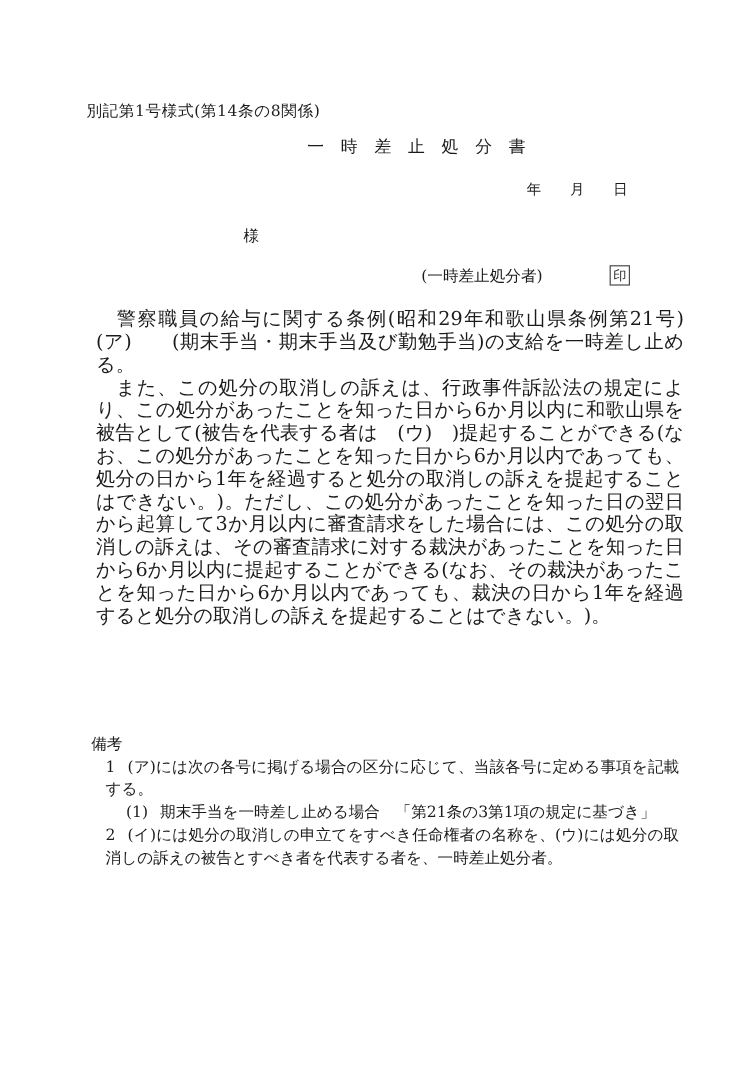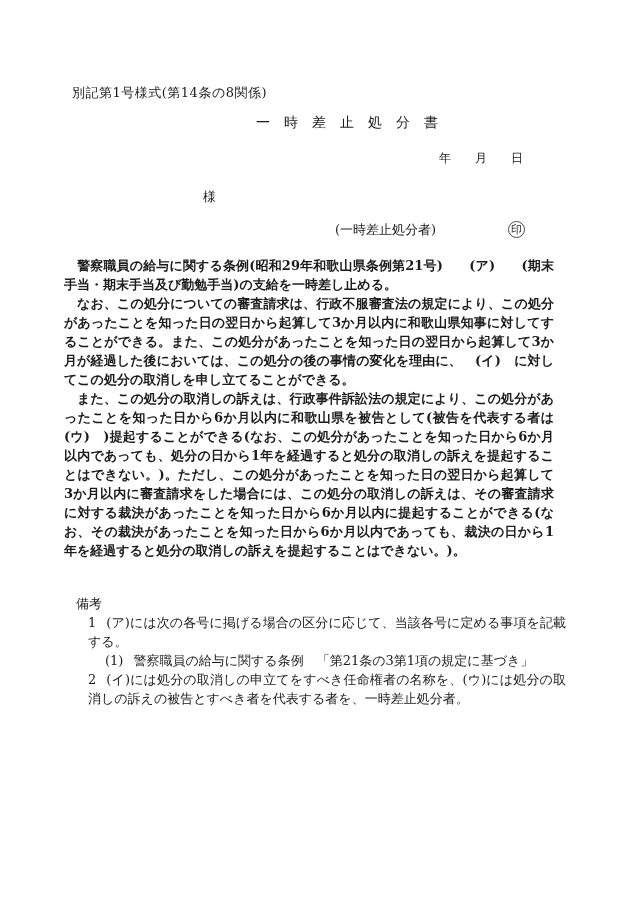--- a/index.html
+++ b/index.html
@@ -1,15 +1,15 @@
 <!DOCTYPE html>
 <html lang="ja"><head>
 <meta charset="utf-8">
 <style>
-  * { margin: 0; padding: 0; box-sizing: border-box; border-radius: 21px; }
+  * { margin: 0; padding: 0; box-sizing: border-box; }
   html, body {
     width: 630px; height: 903px;
     background: #ffffff;
     font-family: "DejaVu Serif", "Liberation Serif", serif;
     color: #1b1b1b;
     overflow: hidden;
   }
   .page {
     position: relative;
     width: 630px; height: 903px;
@@ -38,45 +38,44 @@
     position: absolute;
     left: 203px; top: 188px;
     font-size: 13px;
   }
   .issuer-line {
     position: absolute;
     left: 335px; top: 221px;
     width: 230px; height: 20px;
     font-size: 13px;
   }
-  .issuer-label { display: inline-block; }
+  .issuer-label { display: inline-block; margin-left: 16px; }
   .seal-box {
     position: absolute;
     left: 173px; top: 0px;
     display: inline-block;
     width: 17px; height: 17px;
     line-height: 16px;
     text-align: center;
     font-size: 11px;
     border: 1px solid #4a4a4a;
     color: #2a2a2a;
   }
   .body-text {
     position: absolute;
-    left: 64px; top: 256px;
+    left: 80px; top: 256px;
     width: 490px;
-    font-size: 13px;
+    font-size: 16px;
     line-height: 19px;
     text-align: justify;
-    font-weight: bold;
   }
   .body-text p { margin: 0; }
   .remarks {
     position: absolute;
-    left: 72px; top: 594px;
+    left: 72px; top: 611px;
     width: 494px;
     font-size: 13px;
     line-height: 19px;
   }
   .remarks-heading { margin-left: 4px; }
   .remark-item {
     margin-left: 16px;
     text-align: justify;
   }
   .remark-num { margin-right: 10px; }
@@ -101,33 +100,32 @@
 
   <div class="addressee">様</div>
 
   <div class="issuer-line">
     <span class="issuer-label">(一時差止処分者)</span>
     <span class="seal-box">印</span>
   </div>
 
   <div class="body-text">
     <p>　警察職員の給与に関する条例(昭和29年和歌山県条例第21号)　　(ア)　　(期末手当・期末手当及び勤勉手当)の支給を一時差し止める。</p>
-    <p>　なお、この処分についての審査請求は、行政不服審査法の規定により、この処分があったことを知った日の翌日から起算して3か月以内に和歌山県知事に対してすることができる。また、この処分があったことを知った日の翌日から起算して3か月が経過した後においては、この処分の後の事情の変化を理由に、　(イ)　に対してこの処分の取消しを申し立てることができる。</p>
     <p>　また、この処分の取消しの訴えは、行政事件訴訟法の規定により、この処分があったことを知った日から6か月以内に和歌山県を被告として(被告を代表する者は　(ウ)　)提起することができる(なお、この処分があったことを知った日から6か月以内であっても、処分の日から1年を経過すると処分の取消しの訴えを提起することはできない。)。ただし、この処分があったことを知った日の翌日から起算して3か月以内に審査請求をした場合には、この処分の取消しの訴えは、その審査請求に対する裁決があったことを知った日から6か月以内に提起することができる(なお、その裁決があったことを知った日から6か月以内であっても、裁決の日から1年を経過すると処分の取消しの訴えを提起することはできない。)。</p>
   </div>
 
   <div class="remarks">
     <div class="remarks-heading">備考</div>
 
     <div class="remark-item">
       <span class="remark-num">1</span><span>(ア)には次の各号に掲げる場合の区分に応じて、当該各号に定める事項を記載する。</span>
     </div>
 
     <div class="remark-subitem">
-      <span class="remark-subnum">(1)</span><span>警察職員の給与に関する条例　「第21条の3第1項の規定に基づき」</span>
+      <span class="remark-subnum">(1)</span><span>期末手当を一時差し止める場合　「第21条の3第1項の規定に基づき」</span>
     </div>
 
 
     <div class="remark-item">
       <span class="remark-num">2</span><span>(イ)には処分の取消しの申立てをすべき任命権者の名称を、(ウ)には処分の取消しの訴えの被告とすべき者を代表する者を、一時差止処分者。</span>
     </div>
 
   </div>
 
 </div>

